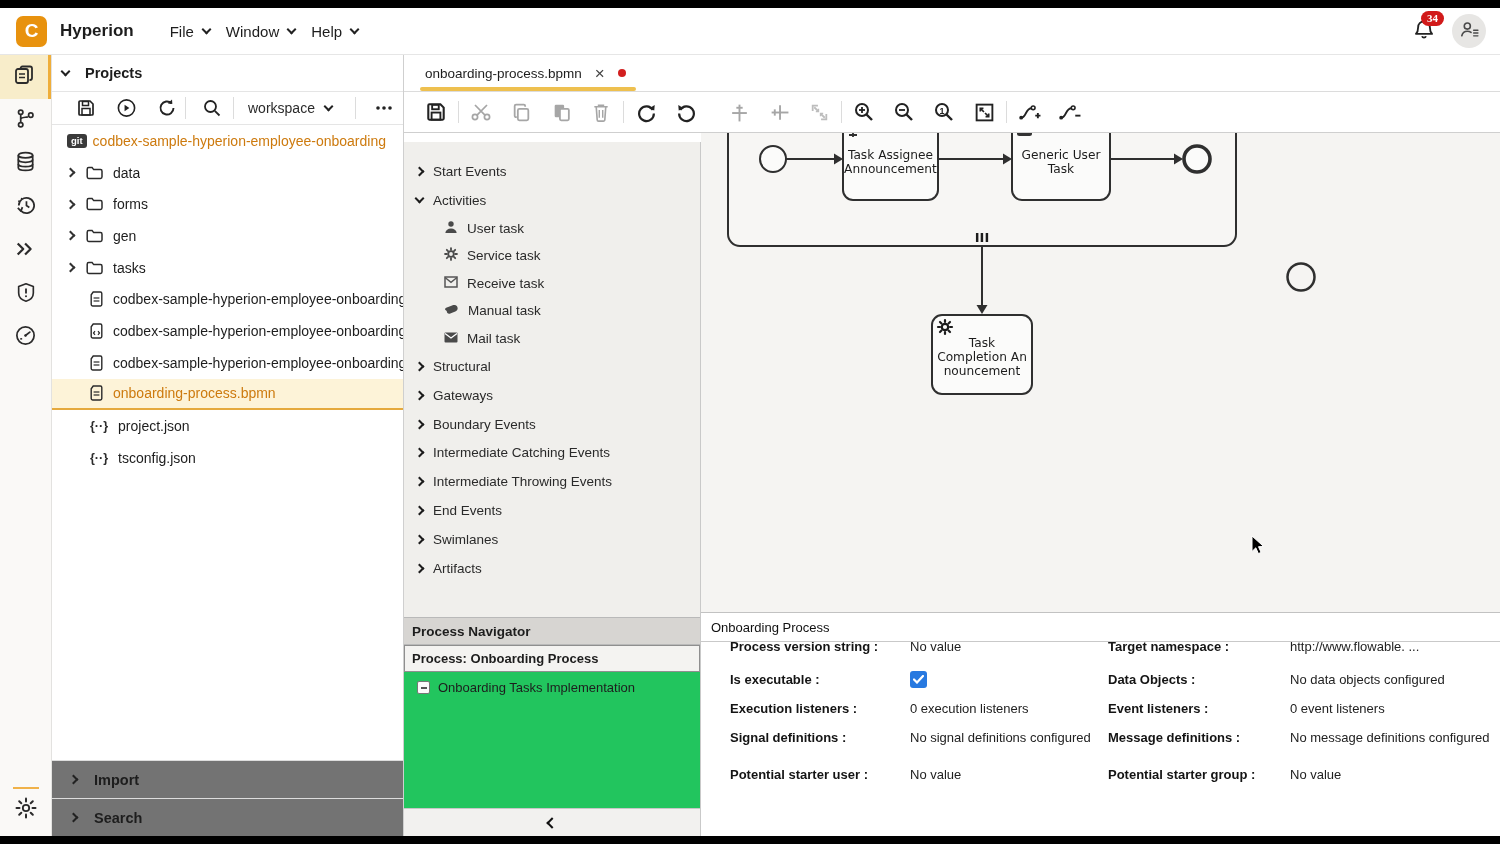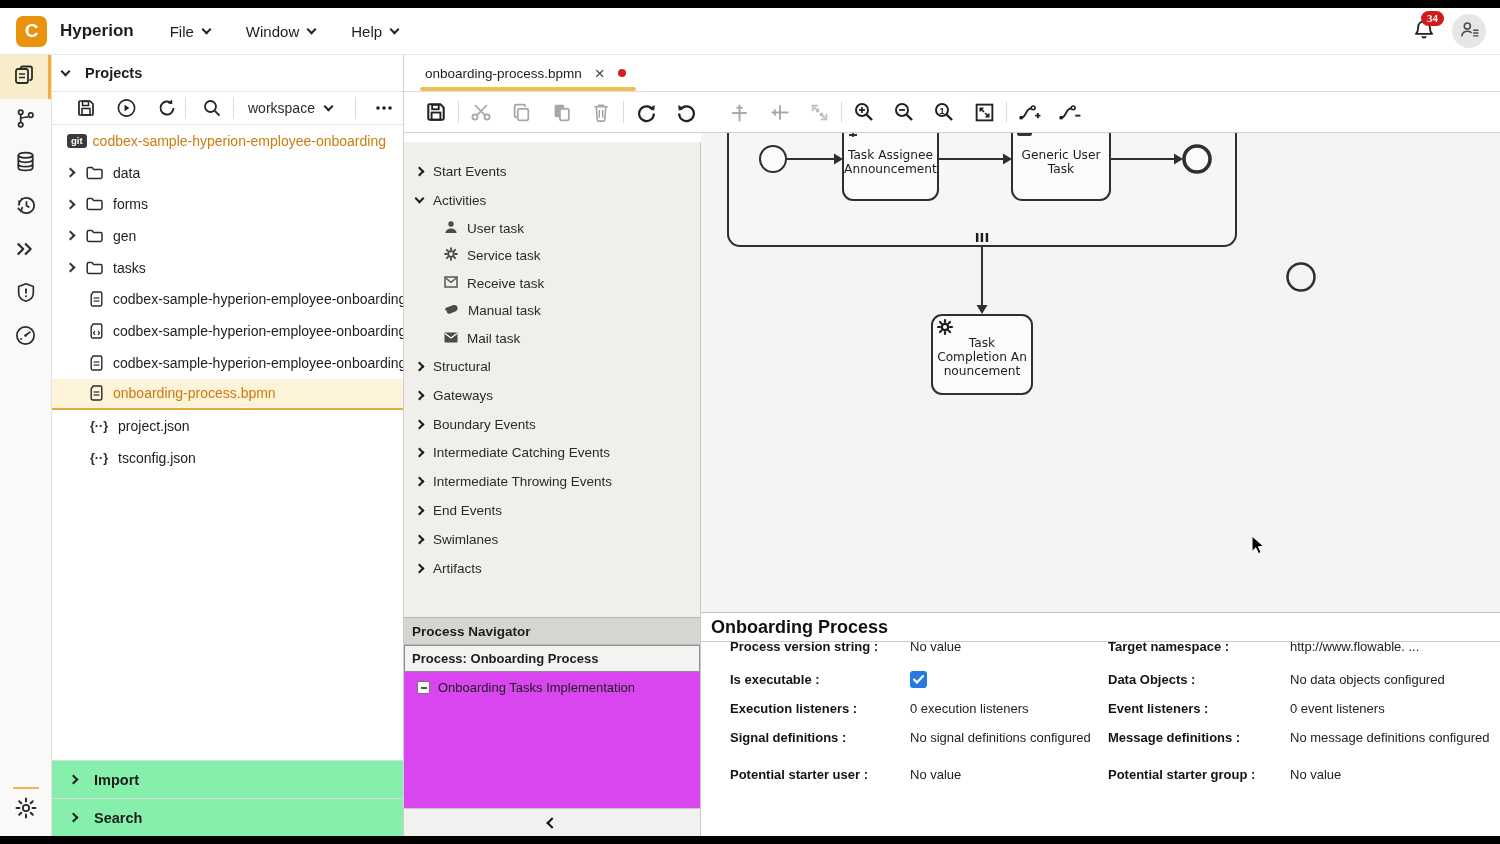--- a/index.html
+++ b/index.html
@@ -6,21 +6,21 @@
   html,body { width:1500px; height:844px; }
   body { position:relative; font-family:"Liberation Sans",sans-serif; background:#fff; overflow:hidden; color:#1d1d1d; }
 
   .letterbox { position:absolute; left:0; right:0; height:8px; background:#000; z-index:50; }
   .lb-top { top:0; } .lb-bottom { bottom:0; }
 
   
   .header { position:absolute; top:8px; left:0; right:0; height:47px; background:#fff; border-bottom:1px solid #e6e6e6; display:flex; align-items:center; z-index:10; }
   .logo { width:31px; height:31px; margin-left:16px; background:#e8920e; border-radius:7px; display:flex; align-items:center; justify-content:center; color:#fff; font-weight:bold; font-size:19px; }
   .brand { font-weight:bold; font-size:17px; margin-left:13px; }
-  .menus { display:flex; margin-left:36px; gap:36px; }
+  .menus { display:flex; margin-left:36px; gap:16px; }
   .menu { display:flex; align-items:center; gap:9px; font-size:15px; cursor:default; }
   .hdr-right { margin-left:auto; display:flex; align-items:center; gap:14px; margin-right:14px;font-family:Liberation Serif, serif; }
   .bell-wrap { position:relative; width:26px; height:26px; }
   .badge { position:absolute; top:-7px; left:9px; background:#d11a1a; color:#fff; font-size:11px; font-weight:bold; border-radius:9px; padding:1px 6px; line-height:13px; }
   .avatar { width:34px; height:34px; border-radius:50%; background:#e7e6e4; display:flex; align-items:center; justify-content:center; }
 
   
   .chev { width:7px; height:7px; border-right:2px solid #222; border-bottom:2px solid #222; display:inline-block; flex:none; }
   .cr { transform:rotate(-45deg); }
   .cd { transform:rotate(45deg); margin-top:-3px; }
@@ -42,21 +42,21 @@
   .pj-tree { position:absolute; top:70px; left:0; right:0; bottom:76px; overflow:hidden; }
   .trow { height:31.7px; display:flex; align-items:center; font-size:14px; white-space:nowrap; overflow:hidden; }
   .trow .chev { margin:0 12px 0 15px; border-color:#333; }
   .ticon { flex:none; display:flex; margin-right:10px; }
   .tlabel { overflow:hidden; }
   .indent-file { padding-left:38px; }
   .indent-root { padding-left:15px; }
   .gitbadge { background:#3a3a3a; color:#fff; font-size:9.5px; font-weight:bold; border-radius:3px; padding:1.5px 4px; margin-right:6px; }
   .orange { color:#cd7a0e; }
   .sel-row { background:#fdf3d8; border-bottom:2px solid #e5a93d; }
-  .pj-foot { position:absolute; left:0; right:0; height:38px; border-top:1px solid #ddd; display:flex; align-items:center; padding-left:18px; gap:17px; font-weight:bold; font-size:14.5px; background:#86efac; }
+  .pj-foot { position:absolute; left:0; right:0; height:38px; border-top:1px solid #ddd; display:flex; align-items:center; padding-left:18px; gap:17px; font-weight:bold; font-size:14.5px; background:#737373; }
   .foot-import { bottom:38px; } .foot-search { bottom:0; }
 
   
   .editor { position:absolute; top:55px; bottom:8px; left:404px; right:0; }
   .tabbar { position:relative; height:37px; border-bottom:1px solid #dcdcdc; background:#fff; display:flex; align-items:center; }
   .tab { display:flex; align-items:center; gap:13px; padding-left:21px; font-size:13.5px; }
   .tab-close { font-size:17px; color:#444; line-height:1; }
   .mod-dot { width:8px; height:8px; border-radius:50%; background:#d21f1f; }
   .tab-underline { position:absolute; left:16px; bottom:0; width:216px; height:4px; border-radius:3px; background:#eec04f; }
   .ed-toolbar { position:relative; height:41px; border-bottom:1px solid #cfcfcf; background:#fff; display:flex; align-items:center; padding-left:12px; }
@@ -67,34 +67,34 @@
   .ed-content { position:absolute; top:78px; left:0; right:0; bottom:0; }
 
   
   .palette { position:absolute; top:9px; bottom:0; left:0; width:297px; background:#f0efec; border-right:1px solid #c9c9c9; }
   .pal-list { position:absolute; top:0; left:0; right:0; height:475px; overflow:hidden; padding-top:15px; }
   .pal-sec { height:28.8px; display:flex; align-items:center; padding-left:12px; gap:10px; font-size:13.5px; color:#2a2a2a; }
   .pal-sec .chev { border-width:2.4px; border-color:#1c1c1c; }
   .pal-item { height:27.5px; display:flex; align-items:center; padding-left:40px; gap:9px; font-size:13.5px; color:#2a2a2a; }
 
   
-  .navigator { position:absolute; top:475px; bottom:0; left:0; right:0; border-top:1px solid #b9b9b9; background:#d946ef; }
+  .navigator { position:absolute; top:475px; bottom:0; left:0; right:0; border-top:1px solid #b9b9b9; background:#22c55e; }
   .nav-head { height:27px; background:#d7d5d2; border-bottom:1px solid #b9b9b9; display:flex; align-items:center; padding-left:8px; font-weight:bold; font-size:13.5px; }
   .nav-proc { height:27px; background:#f4f3f1; border:1.5px solid #8f8f8f; display:flex; align-items:center; padding-left:7px; font-weight:bold; font-size:13px; }
   .nav-item { display:flex; align-items:center; gap:8px; padding:8px 0 0 13px; font-size:13px; }
   .minus-box { width:13px; height:13px; border:1.5px solid #777; border-radius:2px; background:#fbfbfb; position:relative; flex:none; }
   .minus-box::after { content:""; position:absolute; left:2.5px; right:2.5px; top:5px; height:1.5px; background:#555; }
   .nav-foot { position:absolute; bottom:0; left:0; right:0; height:28px; border-top:1px solid #c7c7c7; background:#f2f1ef; display:flex; align-items:center; justify-content:center; }
   .nav-foot .chev { border-color:#111; border-width:2.5px; width:8px; height:8px; }
 
   
   .canvas { position:absolute; top:0; left:297px; right:0; height:479px; background:#f5f4f2; overflow:hidden; }
   
   .props { position:absolute; top:479px; left:297px; right:0; bottom:0; background:#fff; border-top:1px solid #c2c2c2; overflow:hidden; }
-  .props-head { position:absolute; top:0; left:0; right:0; height:29px; border-bottom:1px solid #c9c9c9; display:flex; align-items:center; padding-left:10px; font-weight:bold; font-size:18px; color:#111; }
+  .props-head { position:absolute; top:0; left:0; right:0; height:29px; border-bottom:1px solid #c9c9c9; display:flex; align-items:center; padding-left:10px; font-weight:normal; font-size:13px; color:#111; }
   .props-scroll { position:absolute; top:29px; left:0; right:0; bottom:0; overflow:hidden; }
   .pr { position:absolute; left:0; right:0; }
   .pc { position:absolute; font-size:13px; line-height:19px; color:#222; }
   .pl { font-weight:bold; color:#141414; }
   .c-l1 { left:29px; width:176px; } .c-v1 { left:209px; width:192px; }
   .c-l2 { left:407px; width:180px; } .c-v2 { left:589px; width:205px; }
   .checkbox { width:17px; height:17px; background:#2779e0; border-radius:3px; display:inline-flex; align-items:center; justify-content:center; }
 </style>
 </head>
 <body>

